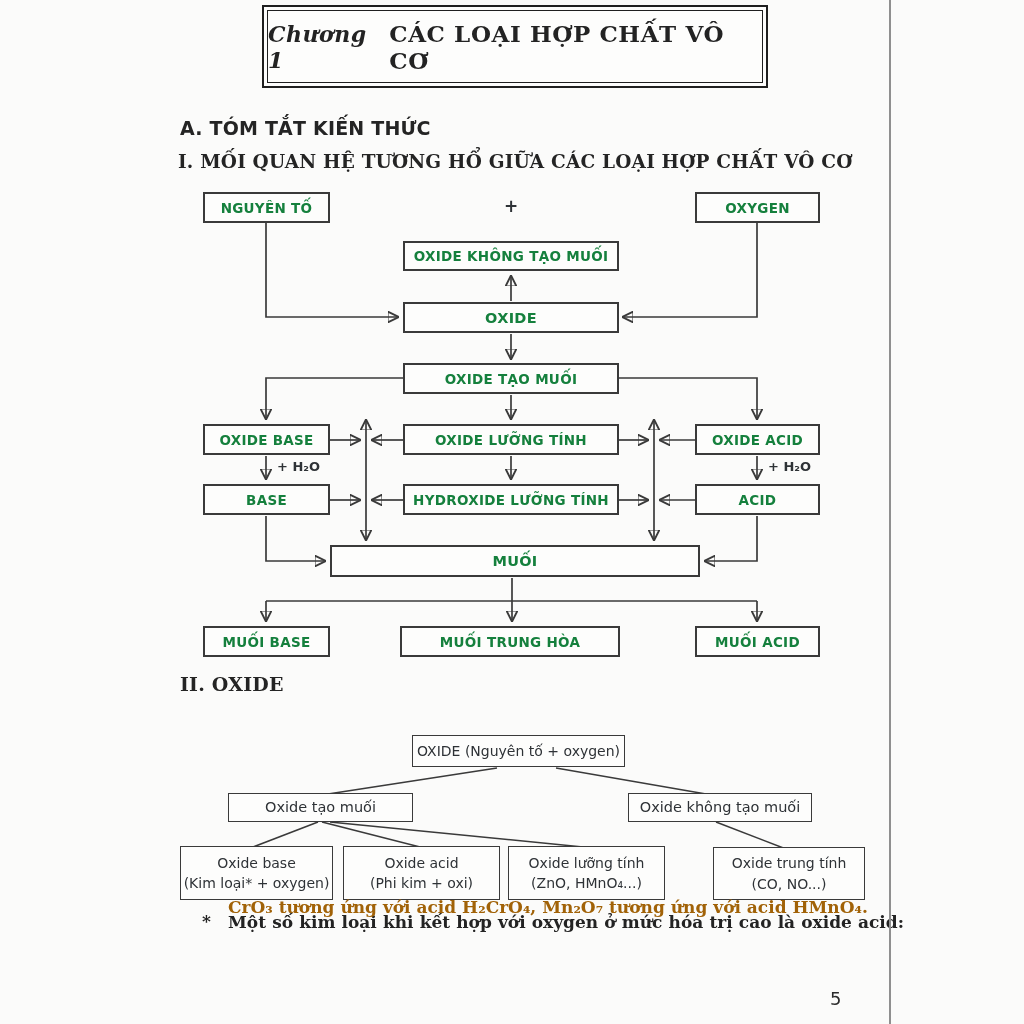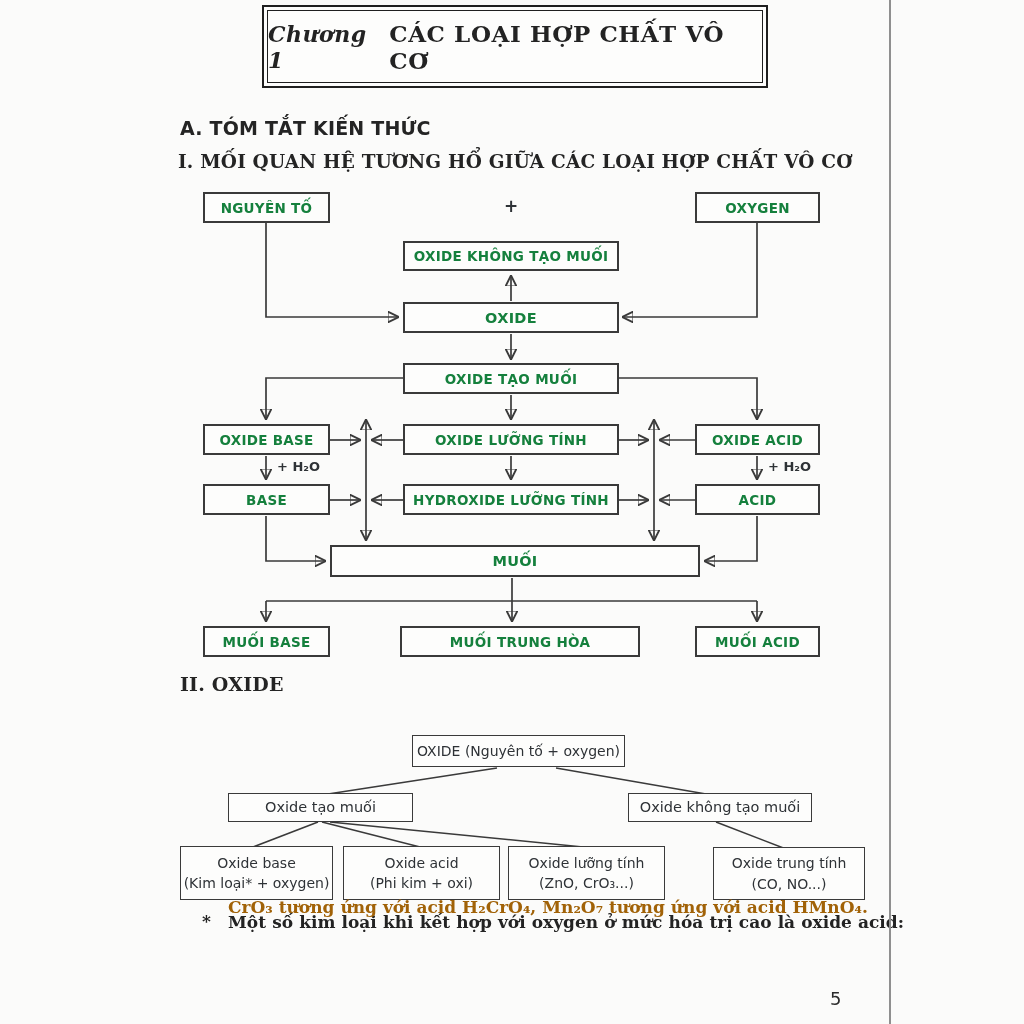--- a/index.html
+++ b/index.html
@@ -160,38 +160,38 @@
   <div class="small-label" style="left:277px;top:459px;">+ H₂O</div>
   <div class="small-label" style="left:768px;top:459px;">+ H₂O</div>
 
   <div class="fb" style="left:203px;top:484px;width:127px;height:31px;">BASE</div>
   <div class="fb" style="left:403px;top:484px;width:216px;height:31px;">HYDROXIDE LƯỠNG TÍNH</div>
   <div class="fb" style="left:695px;top:484px;width:125px;height:31px;">ACID</div>
 
   <div class="fb" style="left:330px;top:545px;width:370px;height:32px;font-size:14.5px;">MUỐI</div>
 
   <div class="fb" style="left:203px;top:626px;width:127px;height:31px;">MUỐI BASE</div>
-  <div class="fb" style="left:400px;top:626px;width:240px;height:31px;">MUỐI TRUNG HÒA</div>
+  <div class="fb" style="left:400px;top:626px;width:220px;height:31px;">MUỐI TRUNG HÒA</div>
   <div class="fb" style="left:695px;top:626px;width:125px;height:31px;">MUỐI ACID</div>
 
   <div class="fb2" style="left:412px;top:735px;width:213px;height:32px;font-size:14px;">OXIDE (Nguyên tố + oxygen)</div>
   <div class="fb2" style="left:228px;top:793px;width:185px;height:29px;">Oxide tạo muối</div>
   <div class="fb2" style="left:628px;top:793px;width:184px;height:29px;">Oxide không tạo muối</div>
 
   <div class="fb2" style="left:180px;top:846px;width:153px;height:54px;font-size:14px;">
     <span>Oxide base</span>
     <span>(Kim loại* + oxygen)</span>
   </div>
   <div class="fb2" style="left:343px;top:846px;width:157px;height:54px;font-size:14px;">
     <span>Oxide acid</span>
     <span>(Phi kim + oxi)</span>
   </div>
   <div class="fb2" style="left:508px;top:846px;width:157px;height:54px;font-size:14px;">
     <span>Oxide lưỡng tính</span>
-    <span>(ZnO, CrO₃...)</span>
+    <span>(ZnO, HMnO₄...)</span>
   </div>
   <div class="fb2" style="left:713px;top:847px;width:152px;height:53px;font-size:14px;">
     <span>Oxide trung tính</span>
     <span>(CO, NO...)</span>
   </div>
 
   <div class="footnote-marker">*</div>
   <div class="footnote-line1">Một số kim loại khi kết hợp với oxygen ở mức hóa trị cao là oxide acid:</div>
   <div class="footnote-line2">CrO₃ tương ứng với acid H₂CrO₄, Mn₂O₇ tương ứng với acid HMnO₄.</div>
 

